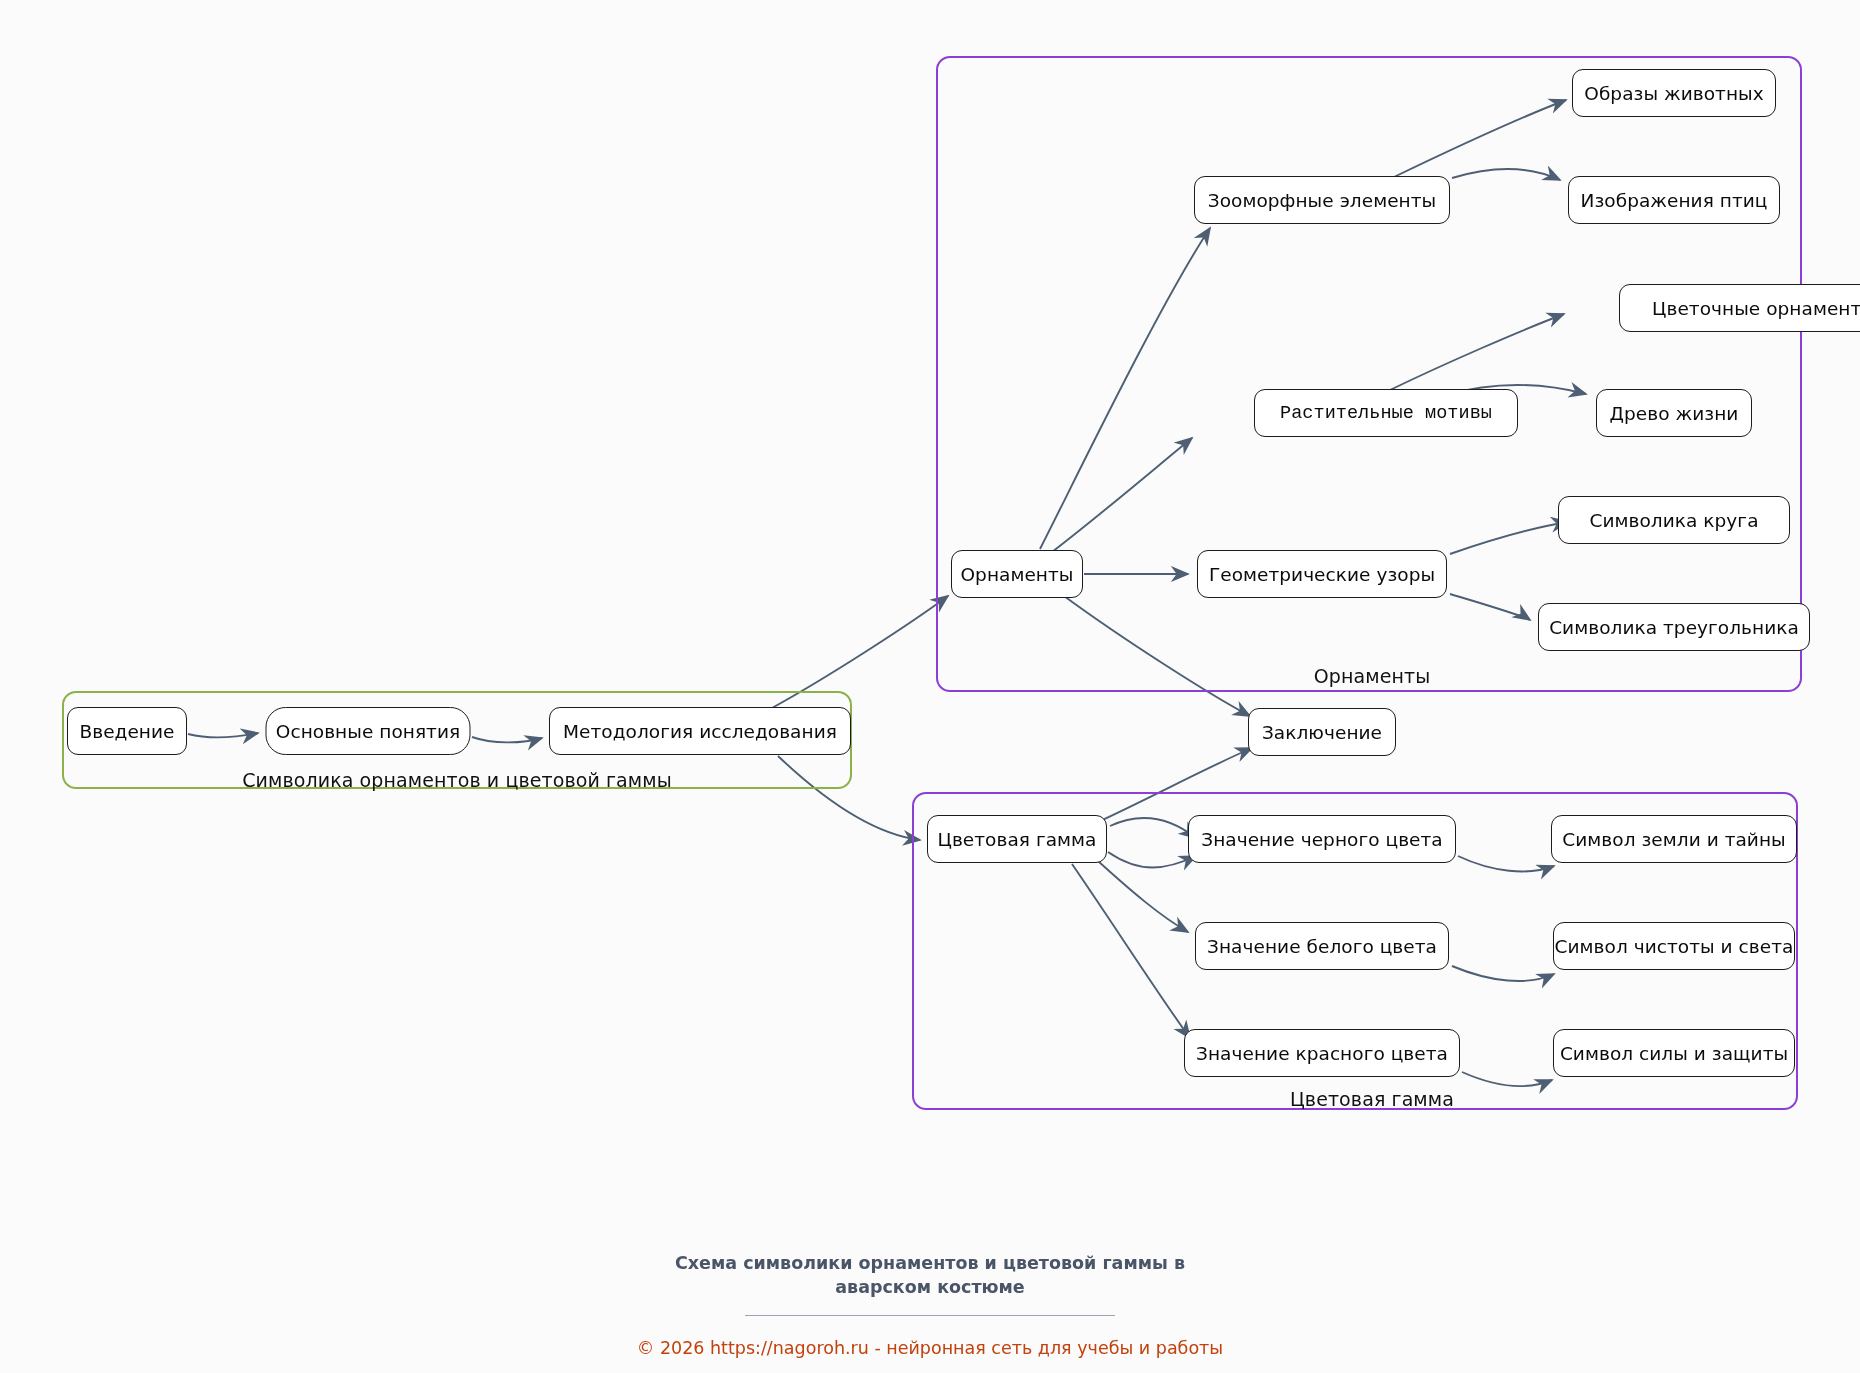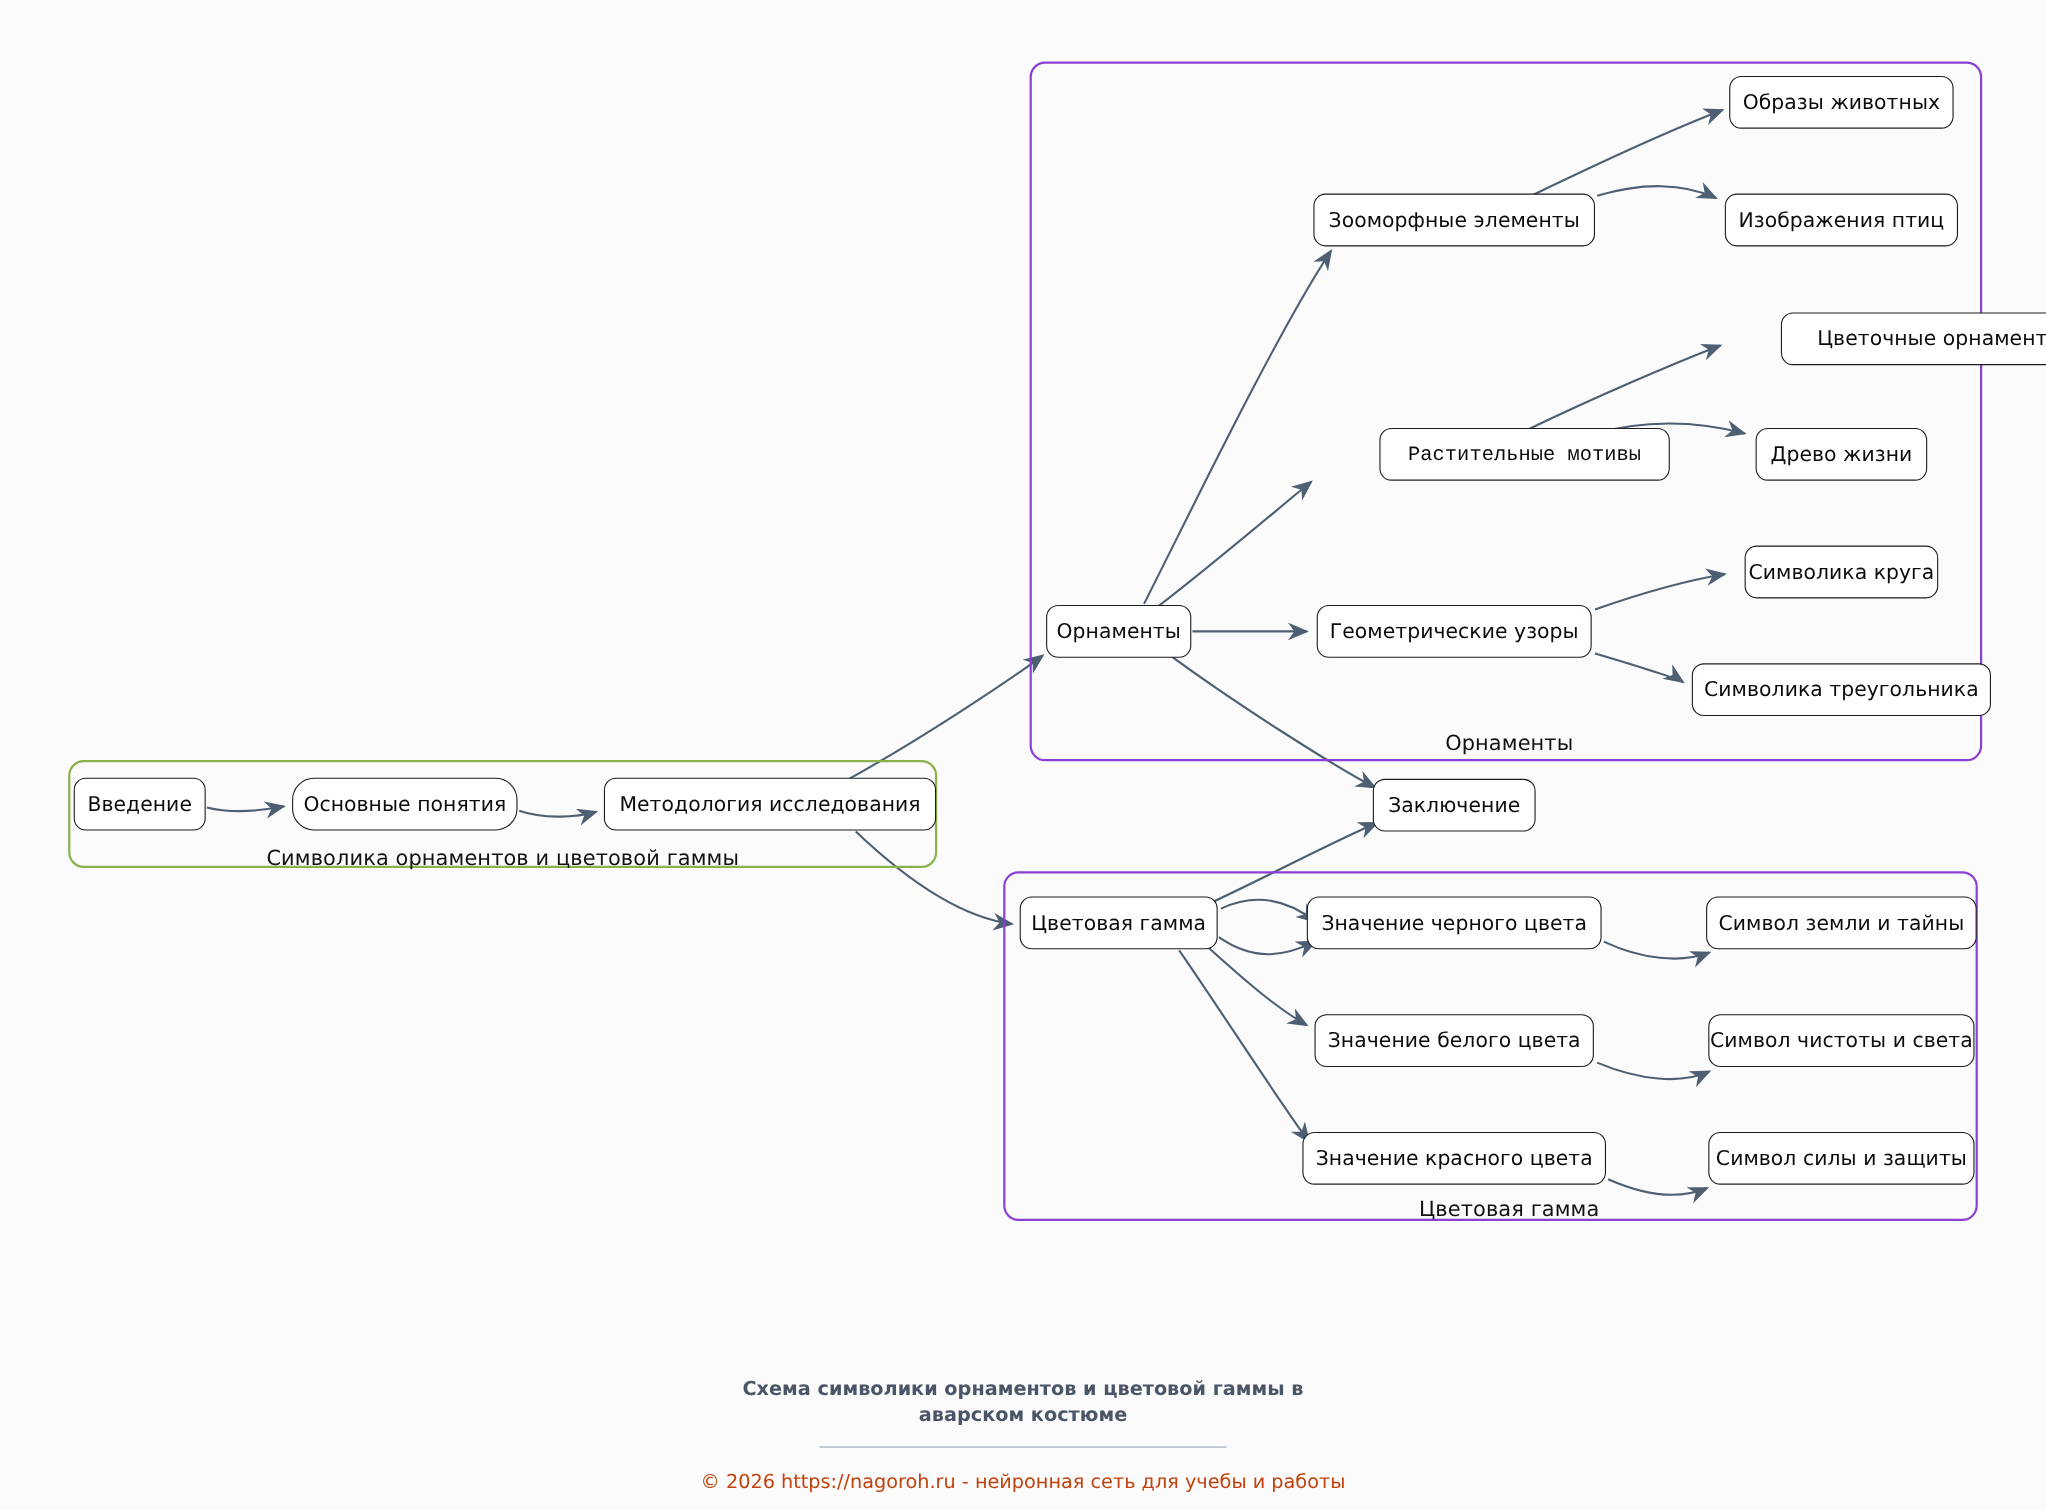--- a/index.html
+++ b/index.html
@@ -83,21 +83,21 @@
   <div class="node" style="left:368px;top:731px;width:205px;border-radius:20px;">Основные понятия</div>
   <div class="node" style="left:700px;top:731px;width:302px;">Методология исследования</div>
   <div class="node" style="left:1017px;top:574px;width:132px;">Орнаменты</div>
   <div class="node" style="left:1322px;top:200px;width:256px;">Зооморфные элементы</div>
   <div class="node" style="left:1674px;top:93px;width:204px;">Образы животных</div>
   <div class="node" style="left:1674px;top:200px;width:212px;">Изображения птиц</div>
   <div class="node" style="left:1386px;top:413px;width:264px;font-family:Liberation Mono, monospace;">Растительные мотивы</div>
   <div class="node" style="left:1720px;top:308px;width:290px;margin-left:44px;">Цветочные орнаменты</div>
   <div class="node" style="left:1674px;top:413px;width:156px;">Древо жизни</div>
   <div class="node" style="left:1322px;top:574px;width:250px;">Геометрические узоры</div>
-  <div class="node" style="left:1674px;top:520px;width:176px;">Символика круга</div>
+  <div class="node" style="left:1674px;top:520px;width:232px;">Символика круга</div>
   <div class="node" style="left:1674px;top:627px;width:272px;">Символика треугольника</div>
   <div class="node" style="left:1322px;top:732px;width:148px;">Заключение</div>
   <div class="node" style="left:1017px;top:839px;width:180px;">Цветовая гамма</div>
   <div class="node" style="left:1322px;top:839px;width:268px;">Значение черного цвета</div>
   <div class="node" style="left:1674px;top:839px;width:246px;">Символ земли и тайны</div>
   <div class="node" style="left:1322px;top:946px;width:254px;">Значение белого цвета</div>
   <div class="node" style="left:1674px;top:946px;width:242px;">Символ чистоты и света</div>
   <div class="node" style="left:1322px;top:1053px;width:276px;">Значение красного цвета</div>
   <div class="node" style="left:1674px;top:1053px;width:242px;">Символ силы и защиты</div>
 

